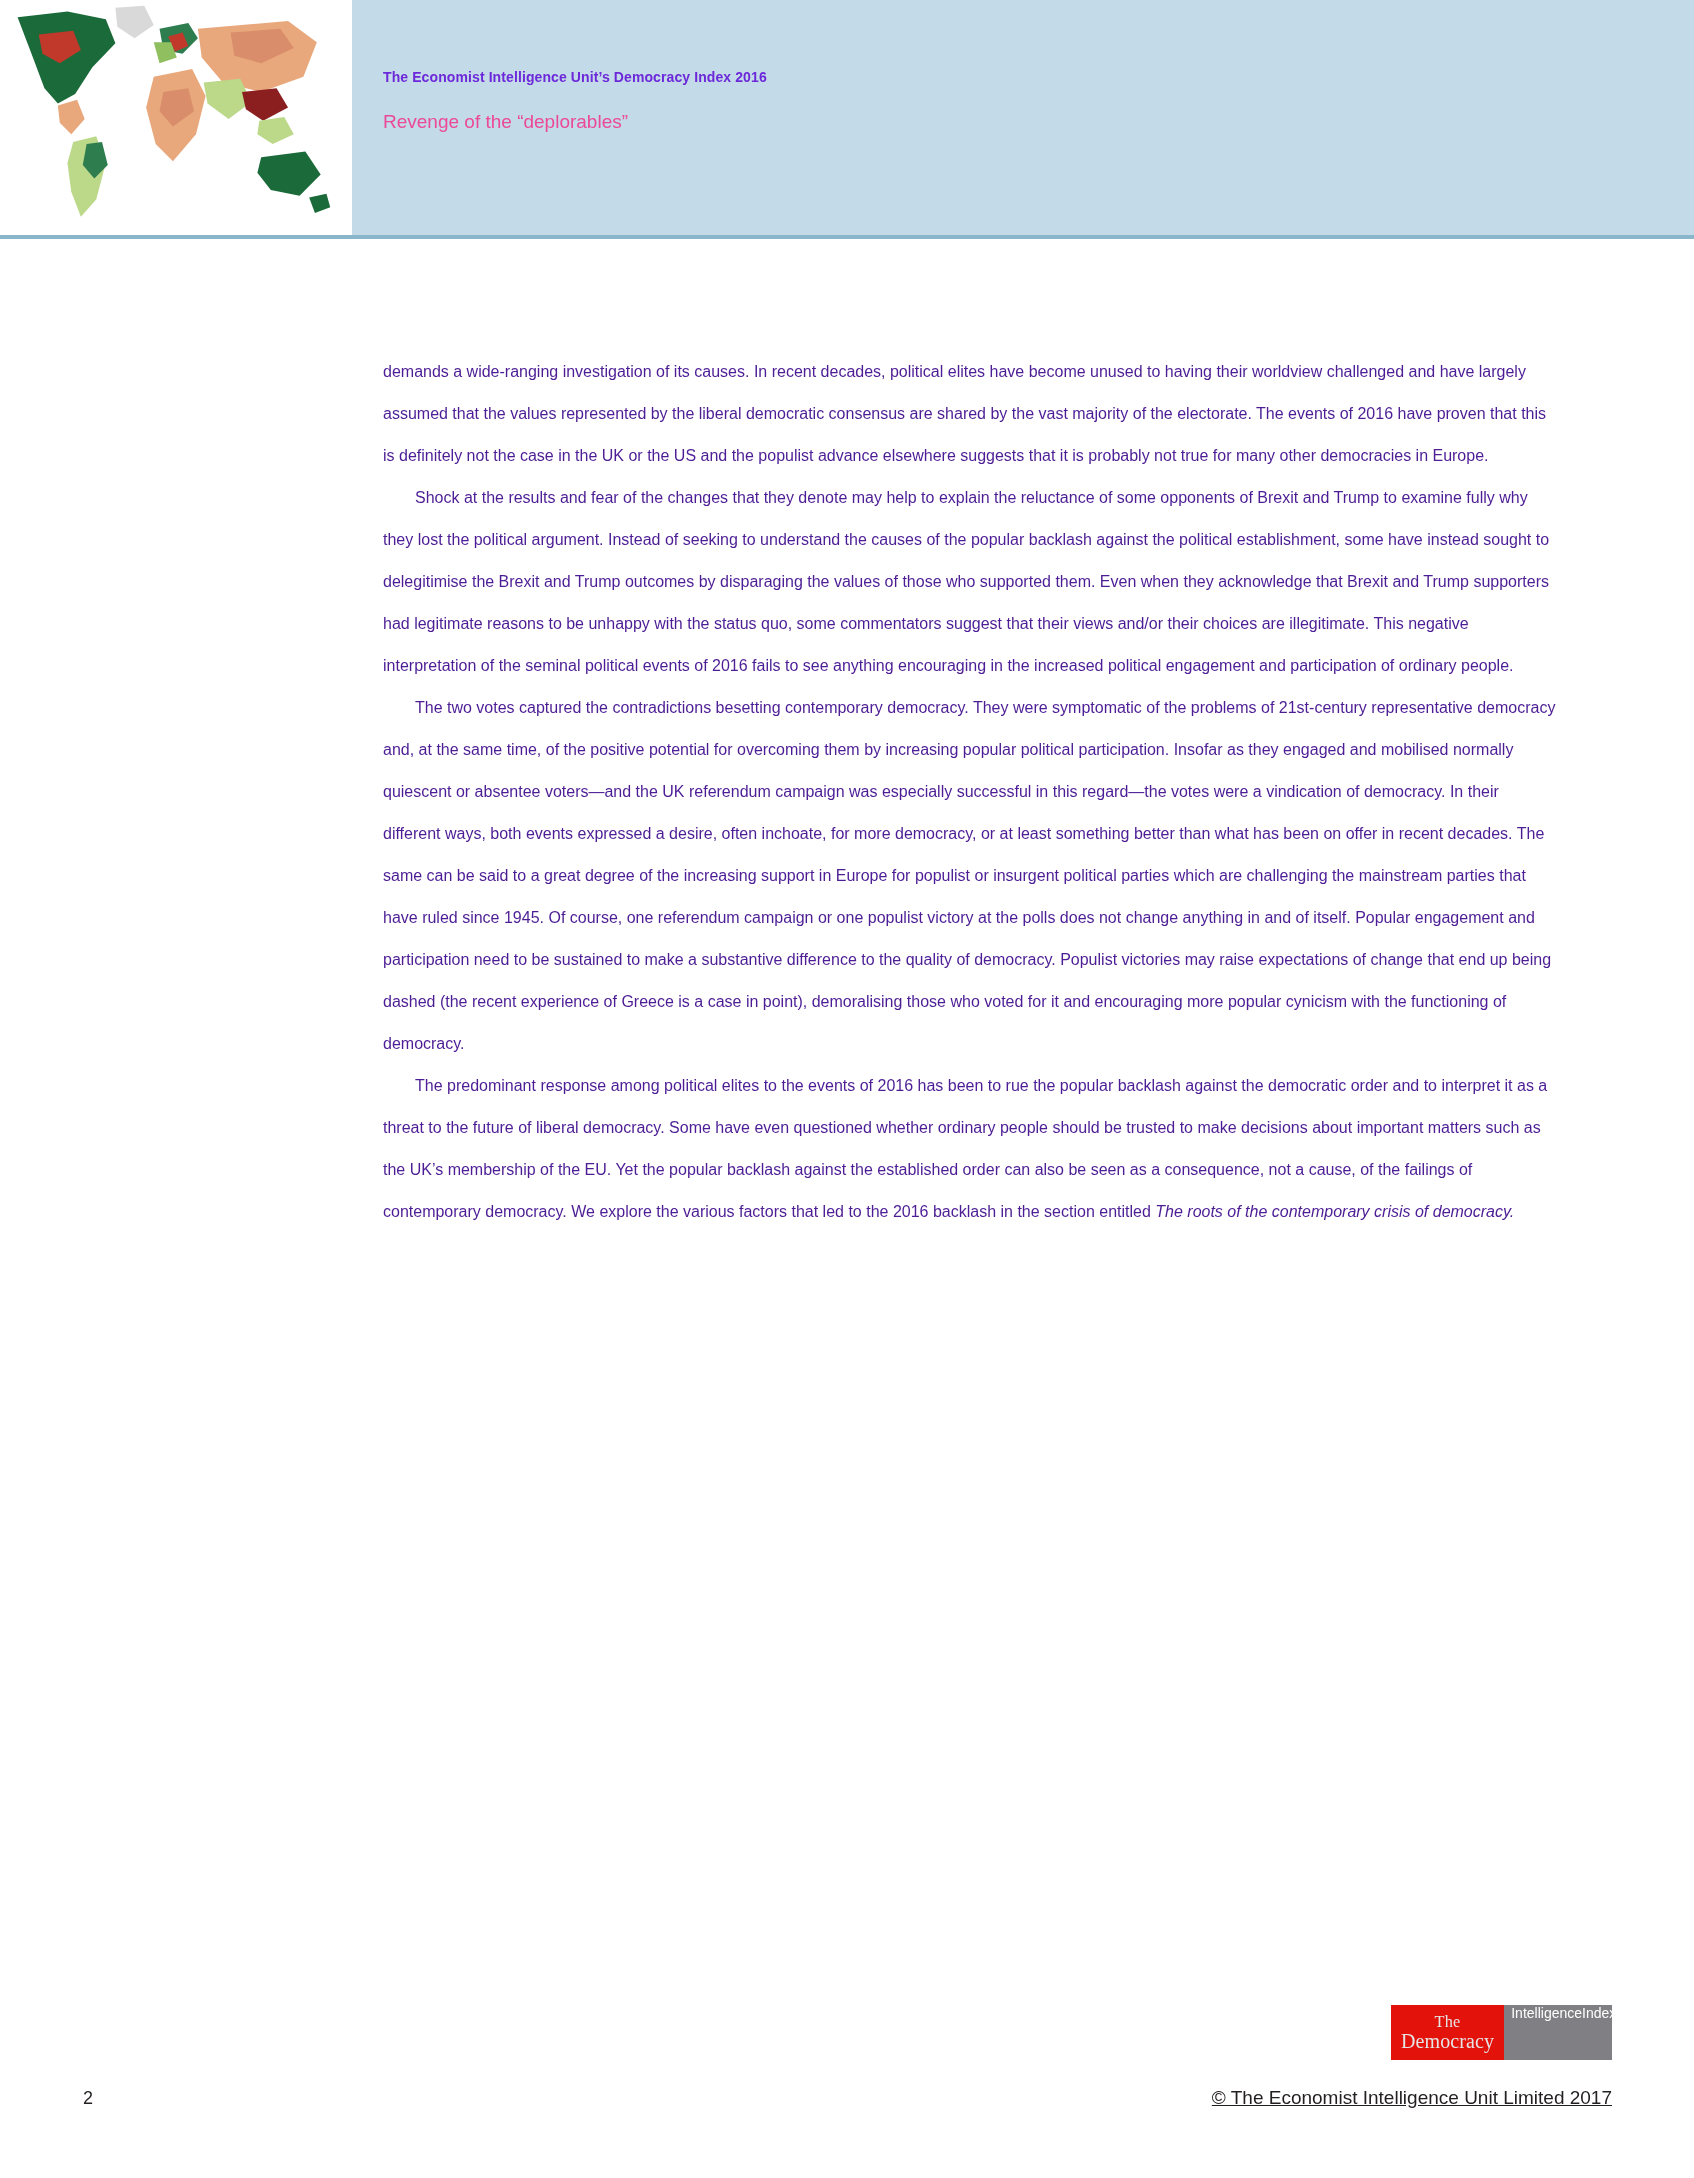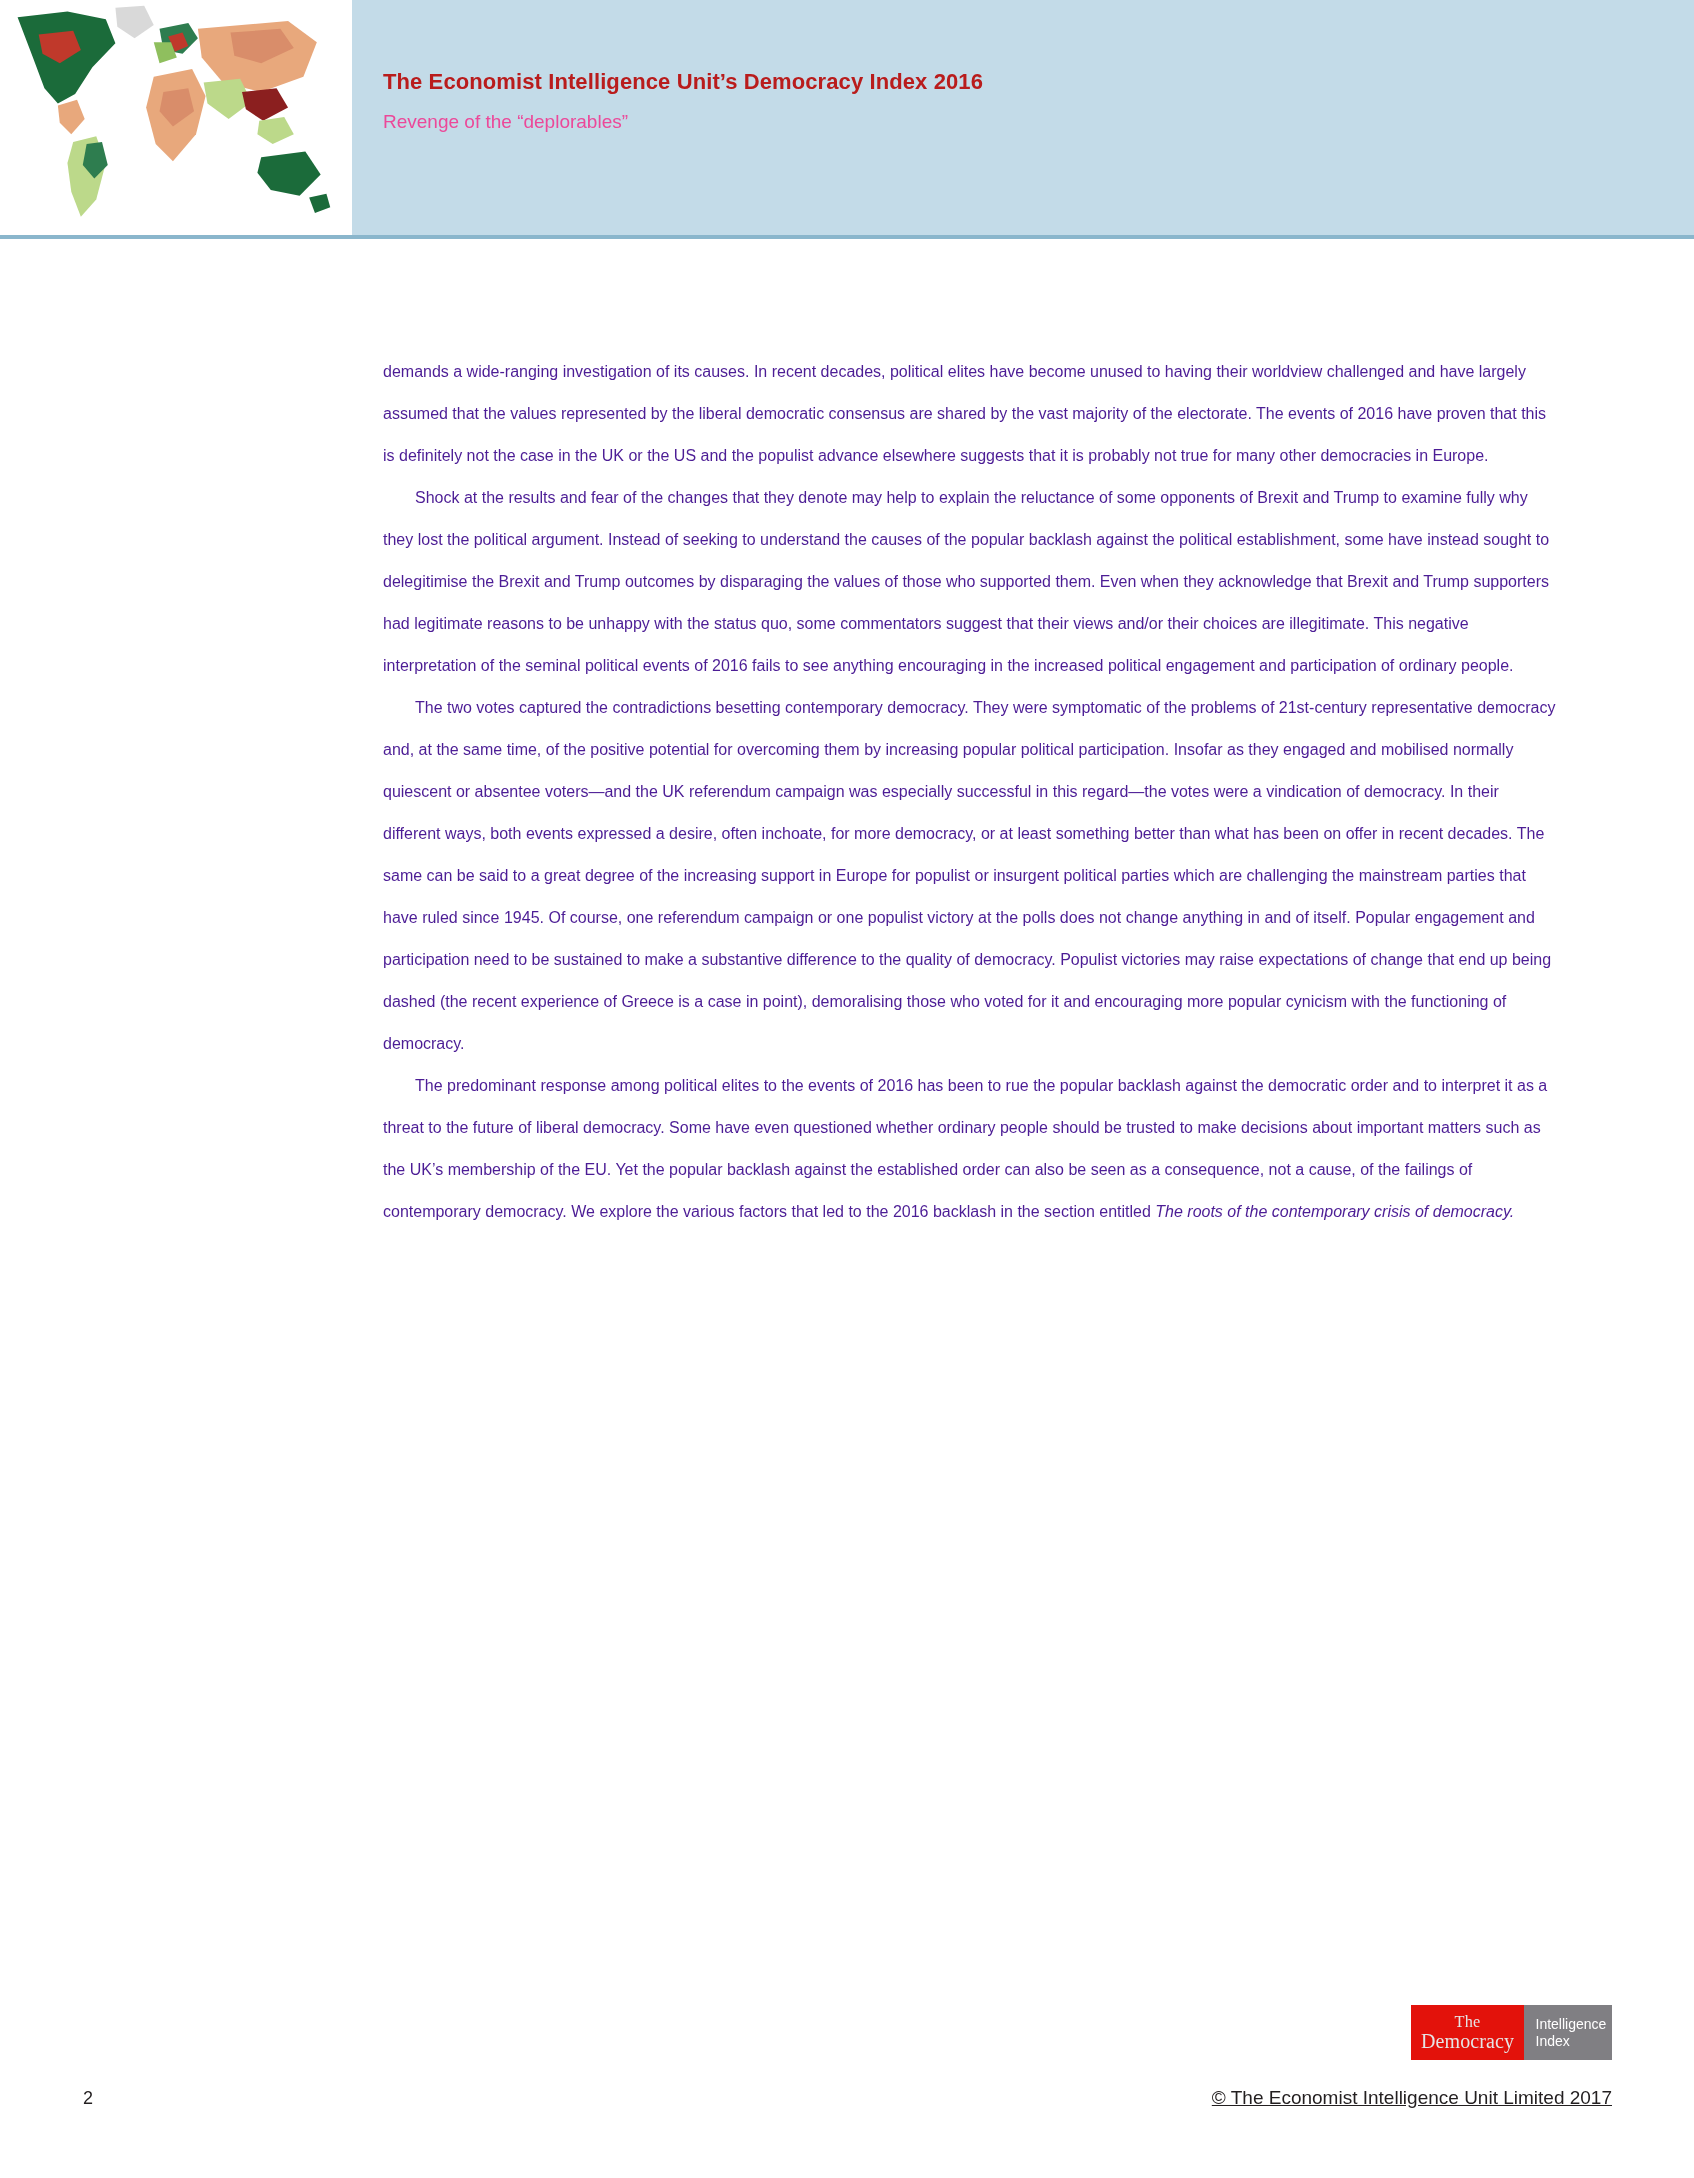--- a/index.html
+++ b/index.html
@@ -50,23 +50,23 @@
     left: 0;
     top: 235px;
     width: 1695px;
     height: 3.8px;
     background: #8ab6cc;
   }
   .header-title {
     position: absolute;
     left: 383px;
     top: 69px;
-    font-size: 22px;
+    font-size: 14px;
     font-weight: bold;
-    color: #b91c1c;
+    color: #6d28d9;
     letter-spacing: 0.1px;
   }
   .header-subtitle {
     position: absolute;
     left: 383px;
     top: 111px;
     font-size: 19px;
     color: #ec4899;
     font-weight: normal;
   }
@@ -133,23 +133,23 @@
     font-size: 16.3px;
     letter-spacing: 0.2px;
   }
   .logo-economist .l2 {
     font-size: 20px;
     letter-spacing: 0.1px;
   }
   .logo-eiu {
     background: #807f83;
     color: #ffffff;
-    width: 88px;
+    width: 108px;
     display: flex;
-    flex-direction: column;
+    flex-direction: row;
     justify-content: center;
     padding-left: 11.5px;
     box-sizing: border-box;
     line-height: 1.18;
     font-size: 14px;
   }
 </style>
 </head>
 <body>
 

